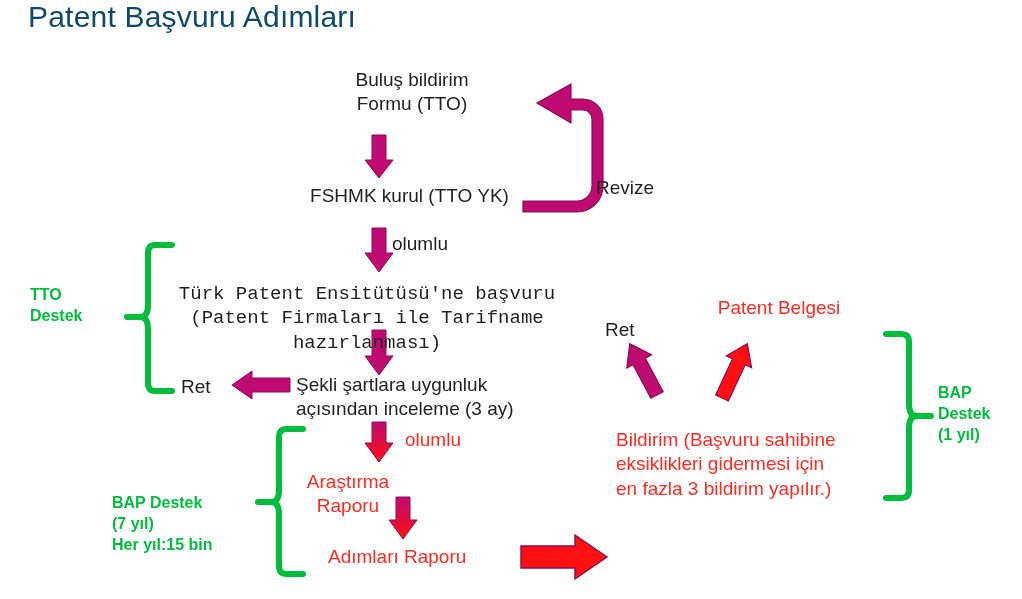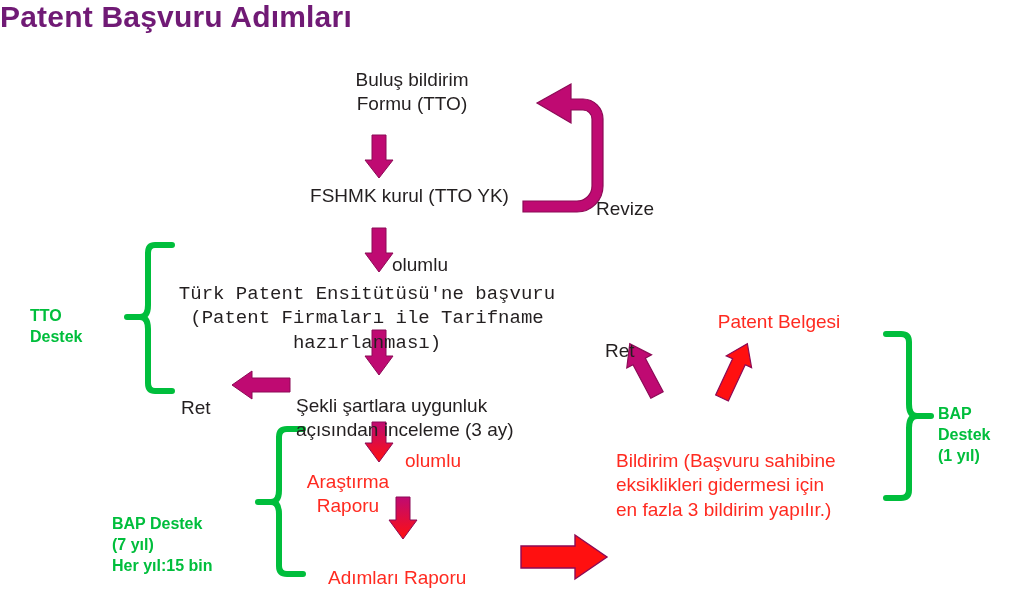--- a/index.html
+++ b/index.html
@@ -24,56 +24,57 @@
   .node {
     position: absolute;
     white-space: pre-line;
     line-height: 1.28;
   }
   
   #title {
     left: 14px;
     top: 8px;
     font-size: 30px;
-    color: #701a75;
+    color: #0c4a6e;
     letter-spacing: 0.2px;
-    font-weight: 700;
+    font-weight: 400;
+    padding-left: 28px;
   }
   
   .txt-black {
     color: #231f20;
     font-size: 19px;
   }
   
   .txt-red {
     color: #ff2a20;
     font-size: 19px;
   }
   
   .txt-green {
     color: #00be3c;
     font-size: 16px;
     font-weight: bold;
     line-height: 1.3;
   }
   .ctr { text-align: center; }
-  .lft { text-align: left; margin-top: 21px; }
+  .lft { text-align: left; }
 
   
   #n-bulus      { left: 312px; top: 68px;  width: 200px; }
   #n-fshmk      { left: 297px; top: 184px; width: 225px; }
   #lbl-olumlu-1 { left: 392px; top: 232px; width: 90px;  }
   #n-tpe        { left: 172px; top: 282px; width: 390px; font-family: Liberation Mono, monospace; }
   #n-ret-1      { left: 181px; top: 375px; width: 50px;  }
   #n-sekli      { left: 296px; top: 373px; width: 265px; }
   #lbl-olumlu-2 { left: 405px; top: 428px; width: 90px;  }
   #n-arastirma  { left: 300px; top: 470px; width: 96px;  }
   #n-inceleme   { left: 328px; top: 545px; width: 190px; }
   #n-ret-2      { left: 605px; top: 318px; width: 50px;  }
-  #n-belge      { left: 694px; top: 310px; width: 170px; }
+  #n-belge      { left: 694px; top: 296px; width: 170px; }
   #n-bildirim   { left: 616px; top: 428px; width: 282px; }
   #lbl-tto      { left: 30px;  top: 285px; width: 95px;  }
   #lbl-bap-l    { left: 112px; top: 493px; width: 148px; }
   #lbl-bap-r    { left: 938px; top: 383px; width: 78px;  }
 </style>
 </head>
 <body>
 
 <svg id="canvas" viewBox="0 0 1022 599">
   <defs>

